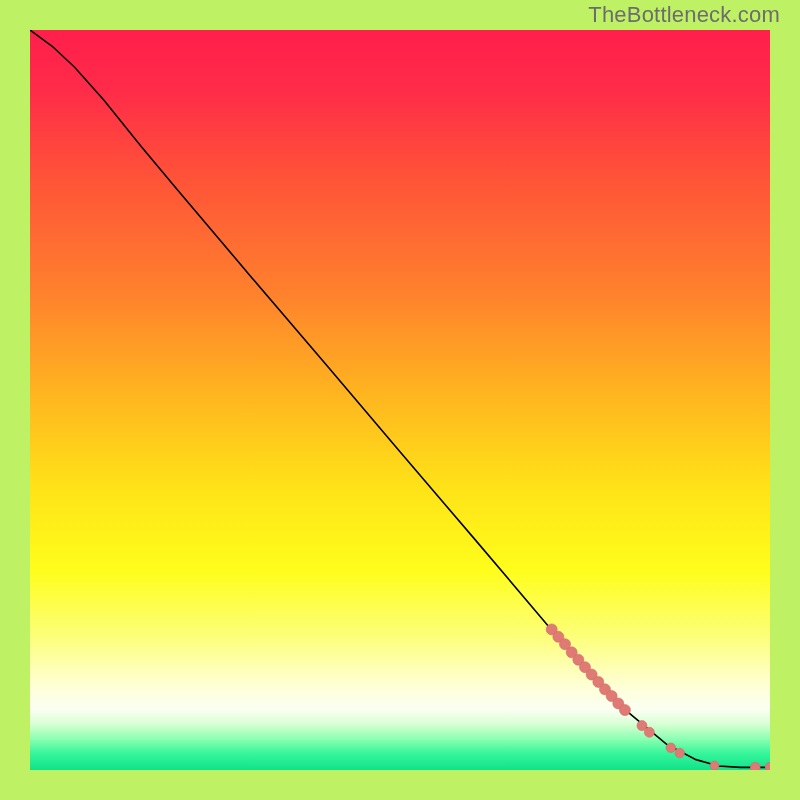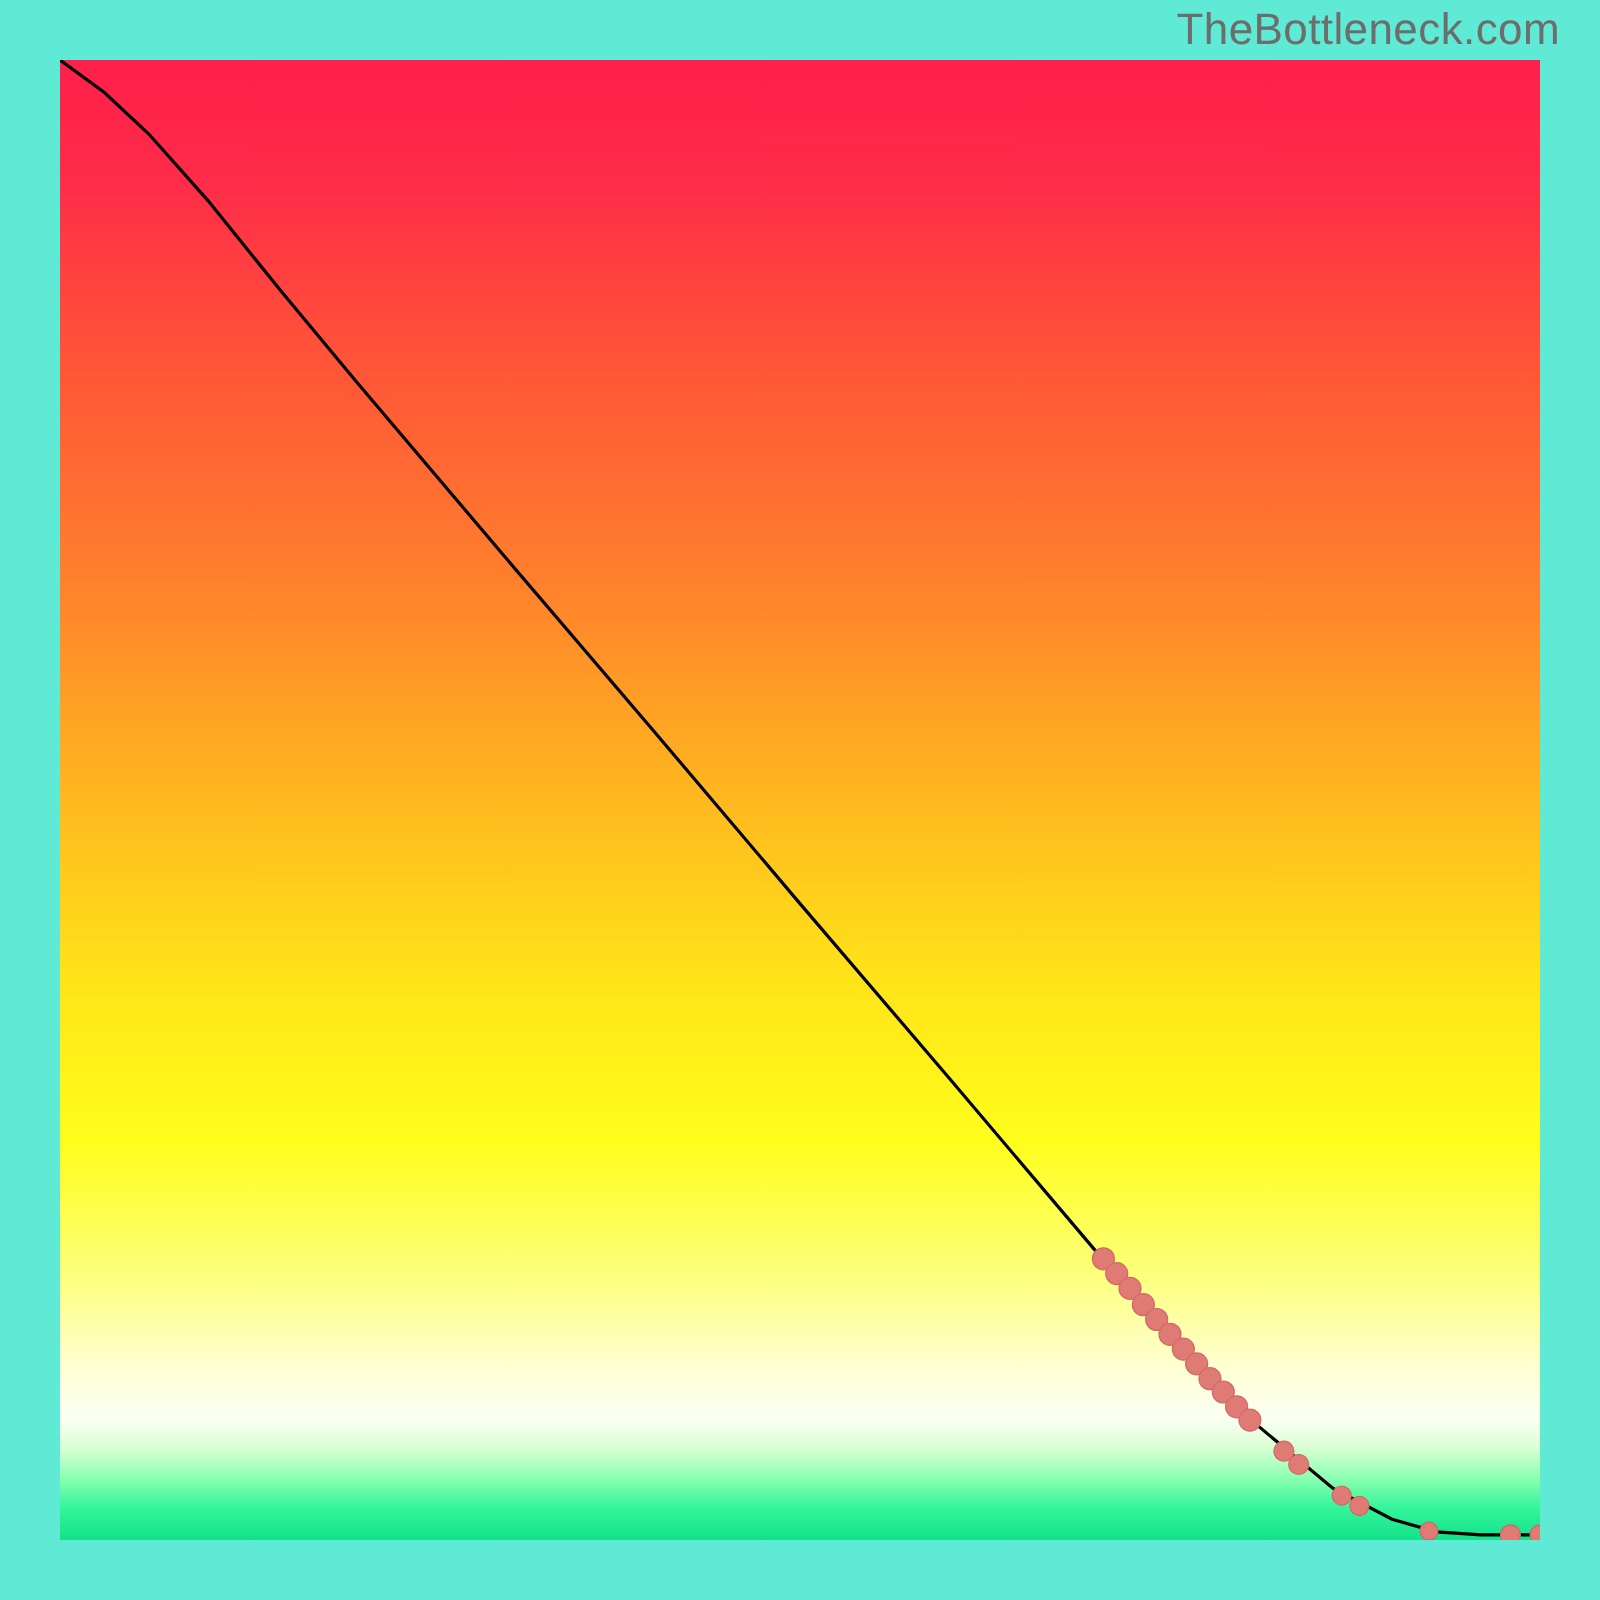--- a/index.html
+++ b/index.html
@@ -8,21 +8,21 @@
     width: 800px;
     height: 800px;
     overflow: hidden;
     background: #000;
     font-family: Arial, Helvetica, sans-serif;
   }
   .stage {
     position: relative;
     width: 800px;
     height: 800px;
-    background: #5eead4;
+    background: #bef264;
   }
   .plot {
     position: absolute;
     left: 30px;
     top: 30px;
     width: 740px;
     height: 740px;
   }
   .watermark {
     position: absolute;

